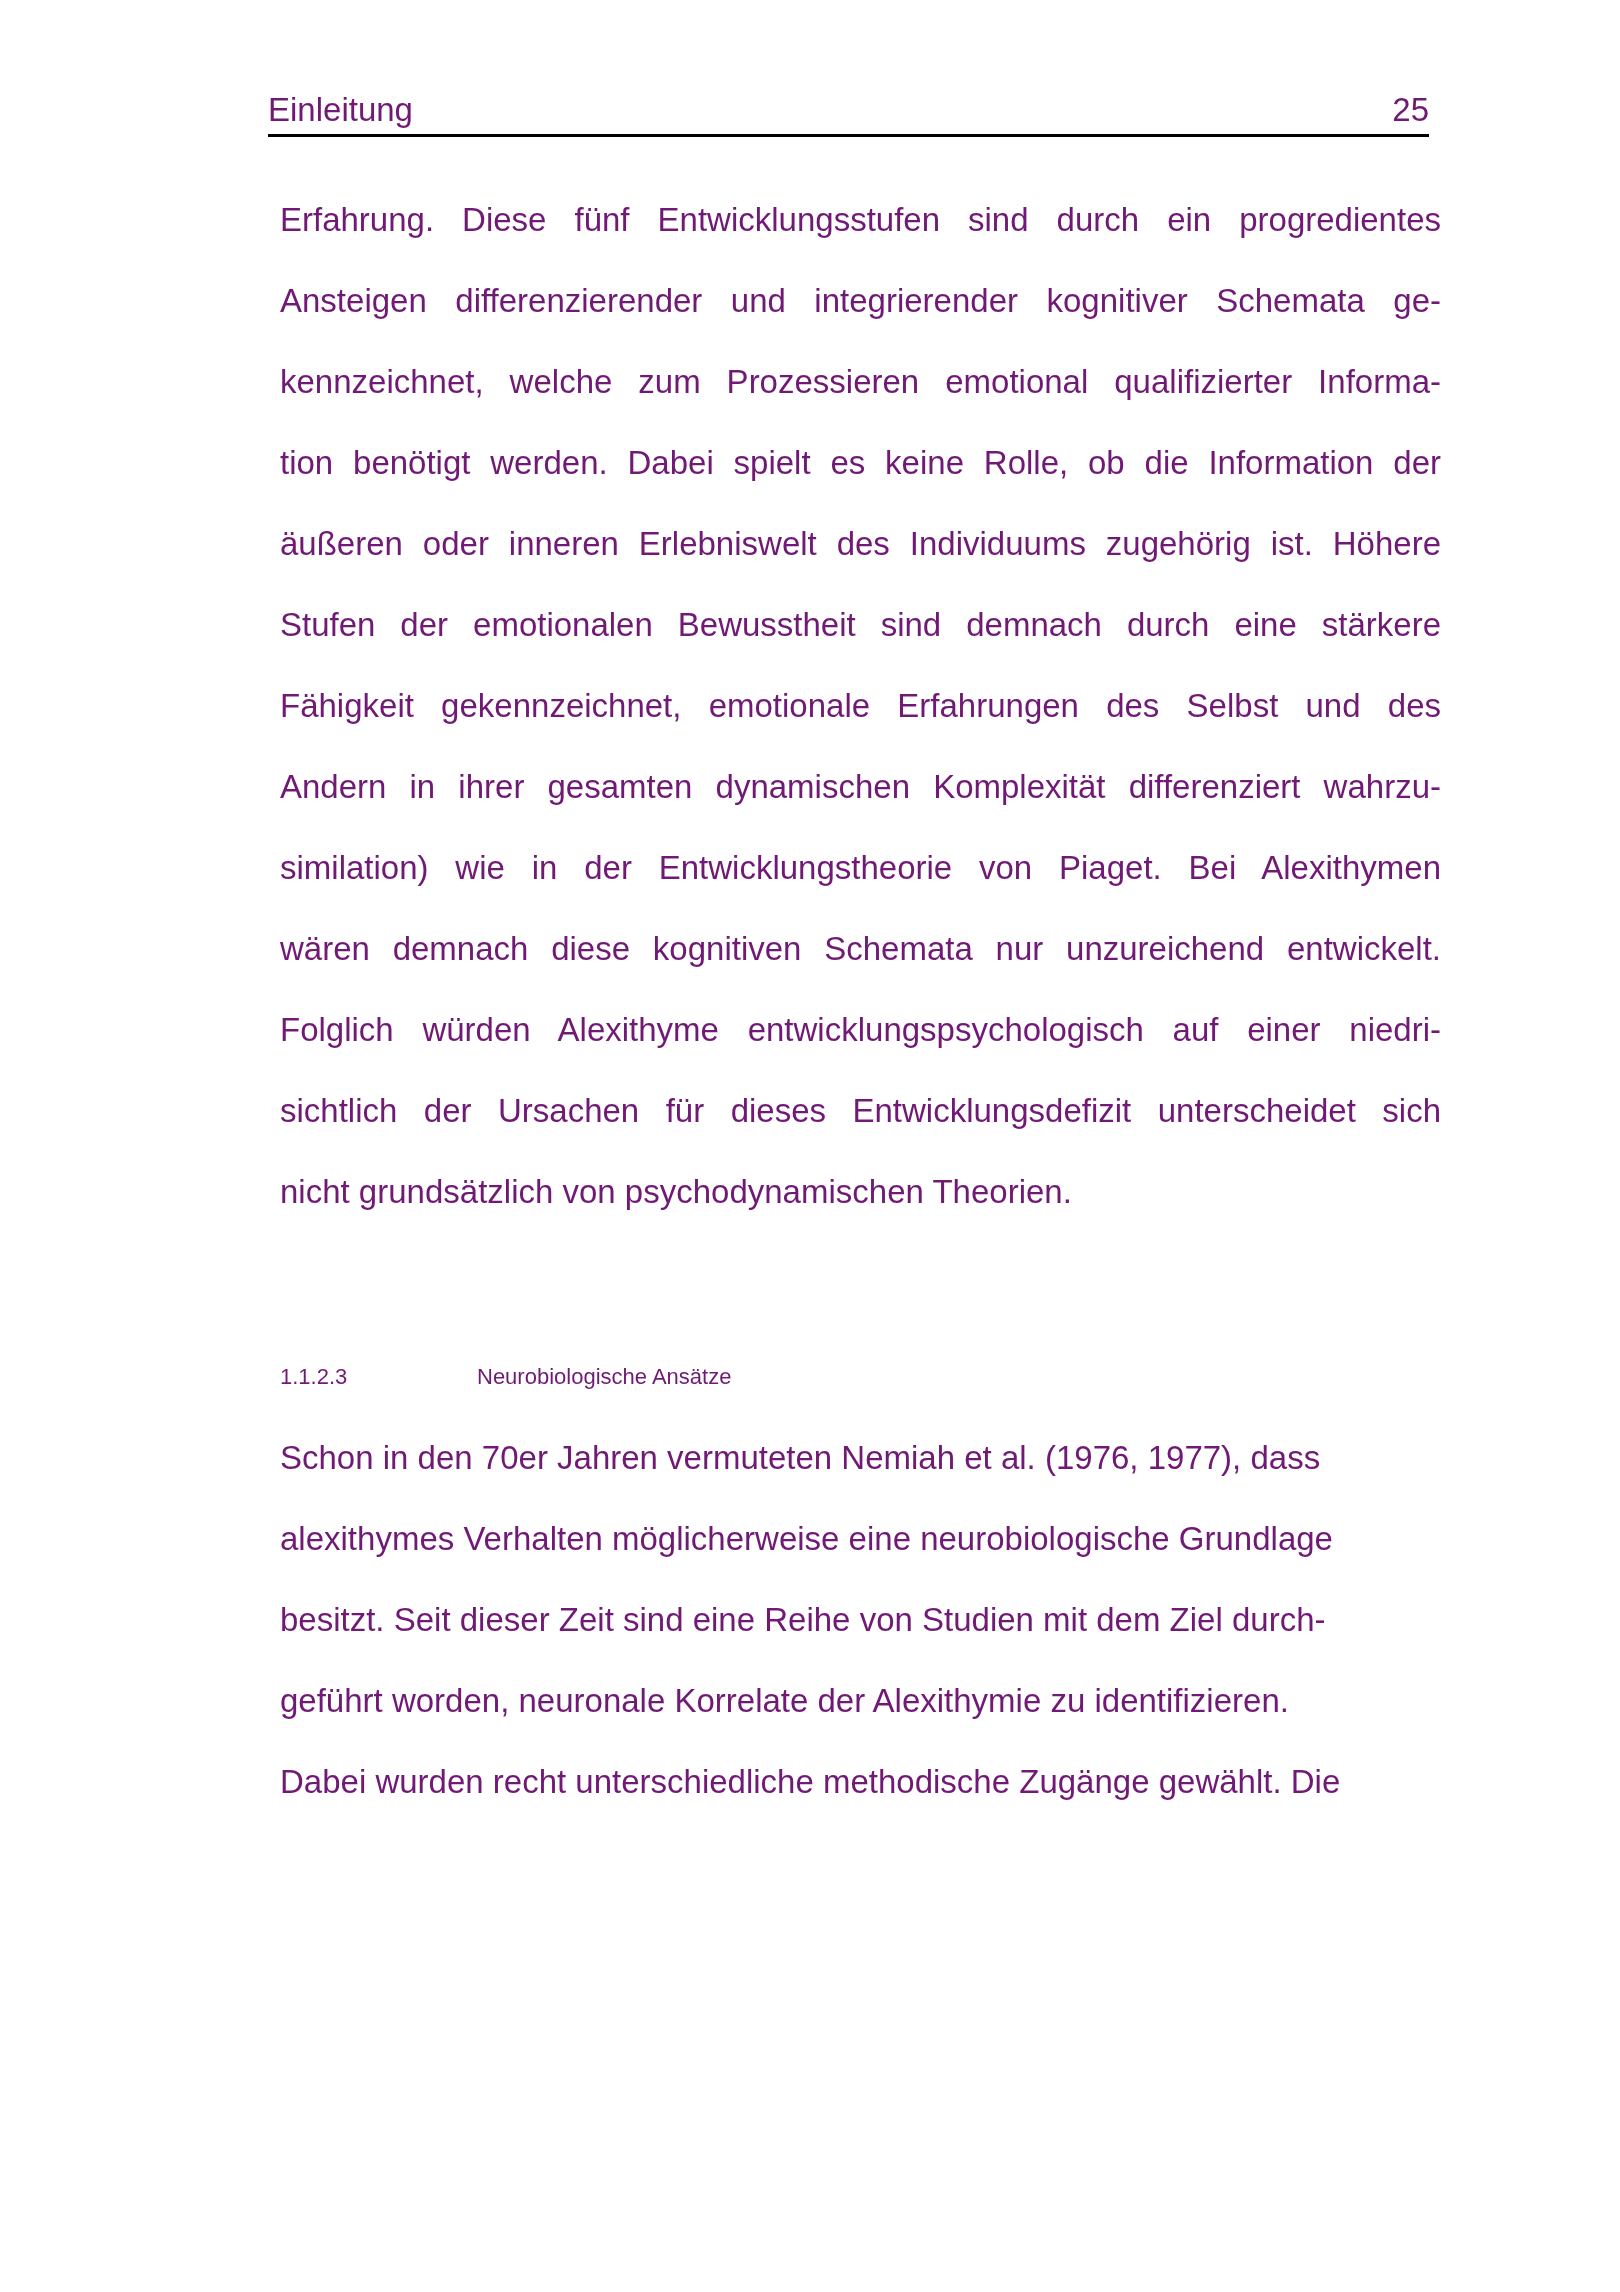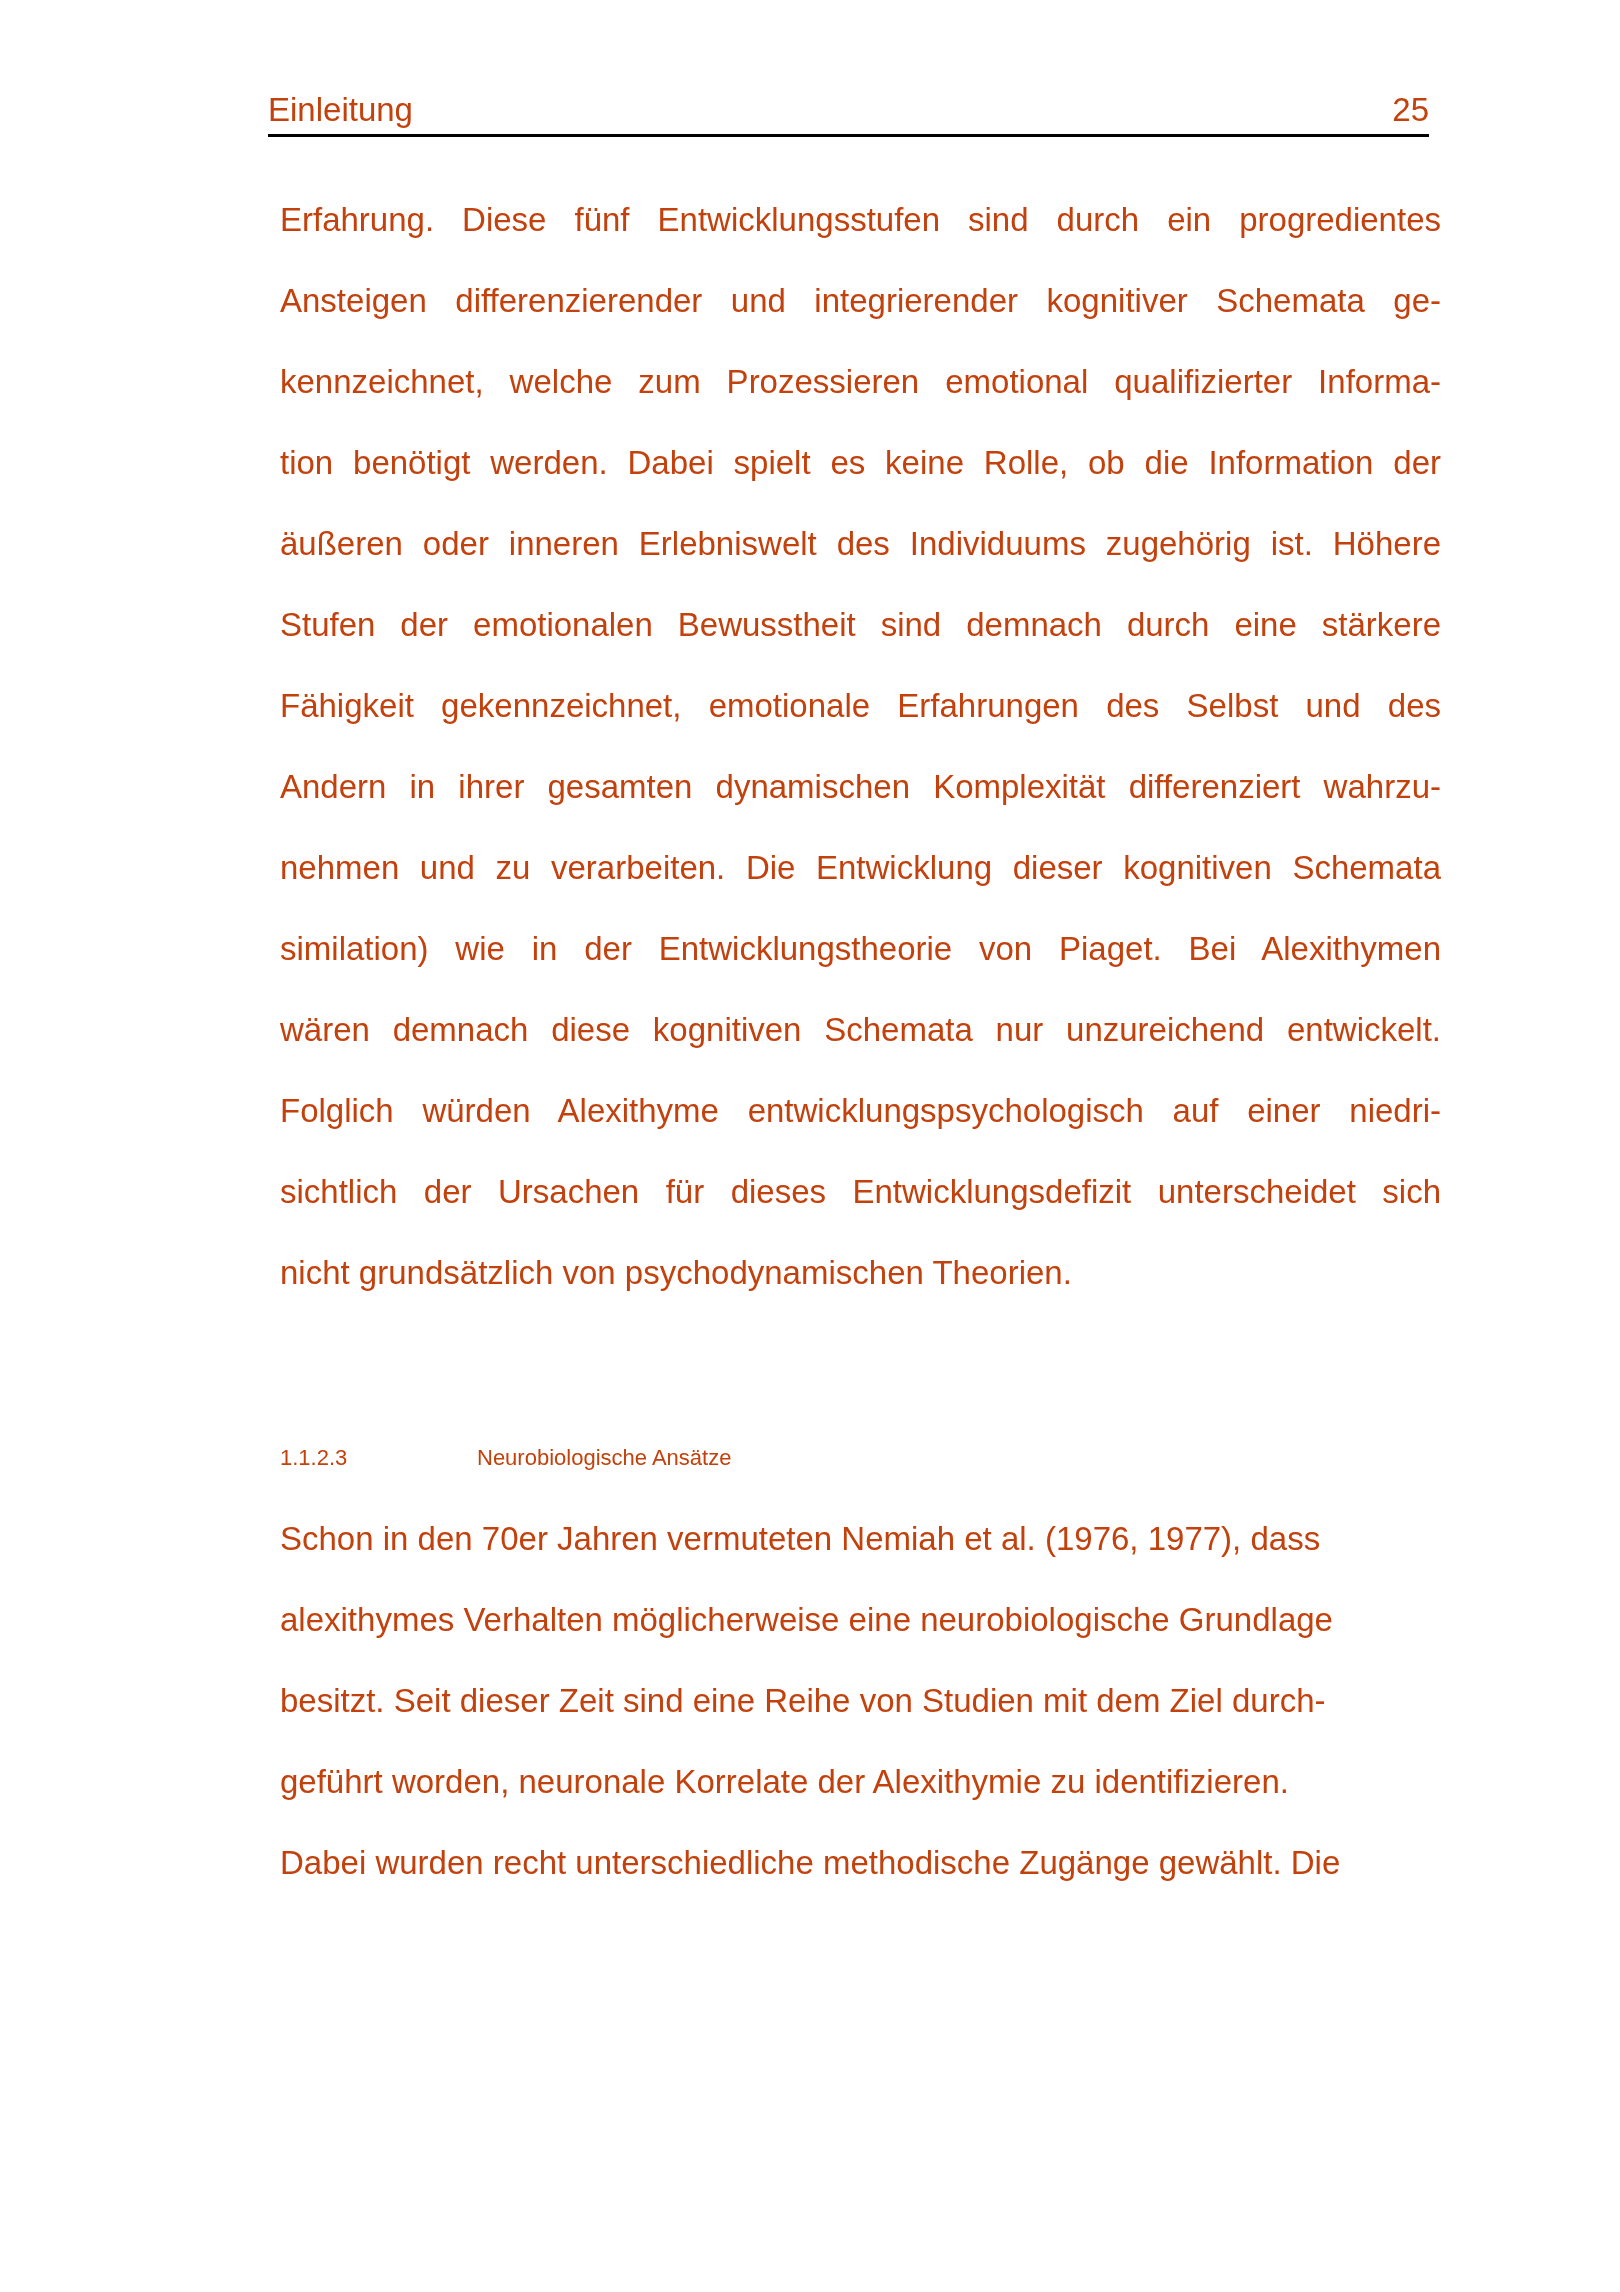--- a/index.html
+++ b/index.html
@@ -5,21 +5,21 @@
   html, body {
     margin: 0;
     padding: 0;
     background: #ffffff;
   }
   .page {
     position: relative;
     width: 1620px;
     height: 2116px;
     background: #ffffff;
-    color: #c2410c;
+    color: #701a75;
     font-family: "Liberation Sans", sans-serif;
     overflow: hidden;
   }
   .running-header {
     position: absolute;
     left: 268px;
     top: 90px;
     width: 1161px;
     display: flex;
     justify-content: space-between;
@@ -76,21 +76,20 @@
 
     <div>
       <div class="line j">Erfahrung. Diese fünf Entwicklungsstufen sind durch ein progredientes</div>
       <div class="line j">Ansteigen differenzierender und integrierender kognitiver Schemata ge-</div>
       <div class="line j">kennzeichnet, welche zum Prozessieren emotional qualifizierter Informa-</div>
       <div class="line j">tion benötigt werden. Dabei spielt es keine Rolle, ob die Information der</div>
       <div class="line j">äußeren oder inneren Erlebniswelt des Individuums zugehörig ist. Höhere</div>
       <div class="line j">Stufen der emotionalen Bewusstheit sind demnach durch eine stärkere</div>
       <div class="line j">Fähigkeit gekennzeichnet, emotionale Erfahrungen des Selbst und des</div>
       <div class="line j">Andern in ihrer gesamten dynamischen Komplexität differenziert wahrzu-</div>
-      <div class="line j">nehmen und zu verarbeiten. Die Entwicklung dieser kognitiven Schemata</div>
       <div class="line j">similation) wie in der Entwicklungstheorie von Piaget. Bei Alexithymen</div>
       <div class="line j">wären demnach diese kognitiven Schemata nur unzureichend entwickelt.</div>
       <div class="line j">Folglich würden Alexithyme entwicklungspsychologisch auf einer niedri-</div>
       <div class="line j">sichtlich der Ursachen für dieses Entwicklungsdefizit unterscheidet sich</div>
       <div class="line l">nicht grundsätzlich von psychodynamischen Theorien.</div>
     </div>
 
     <div class="section-heading">
       <span class="num">1.1.2.3</span>
       <span>Neurobiologische Ansätze</span>

